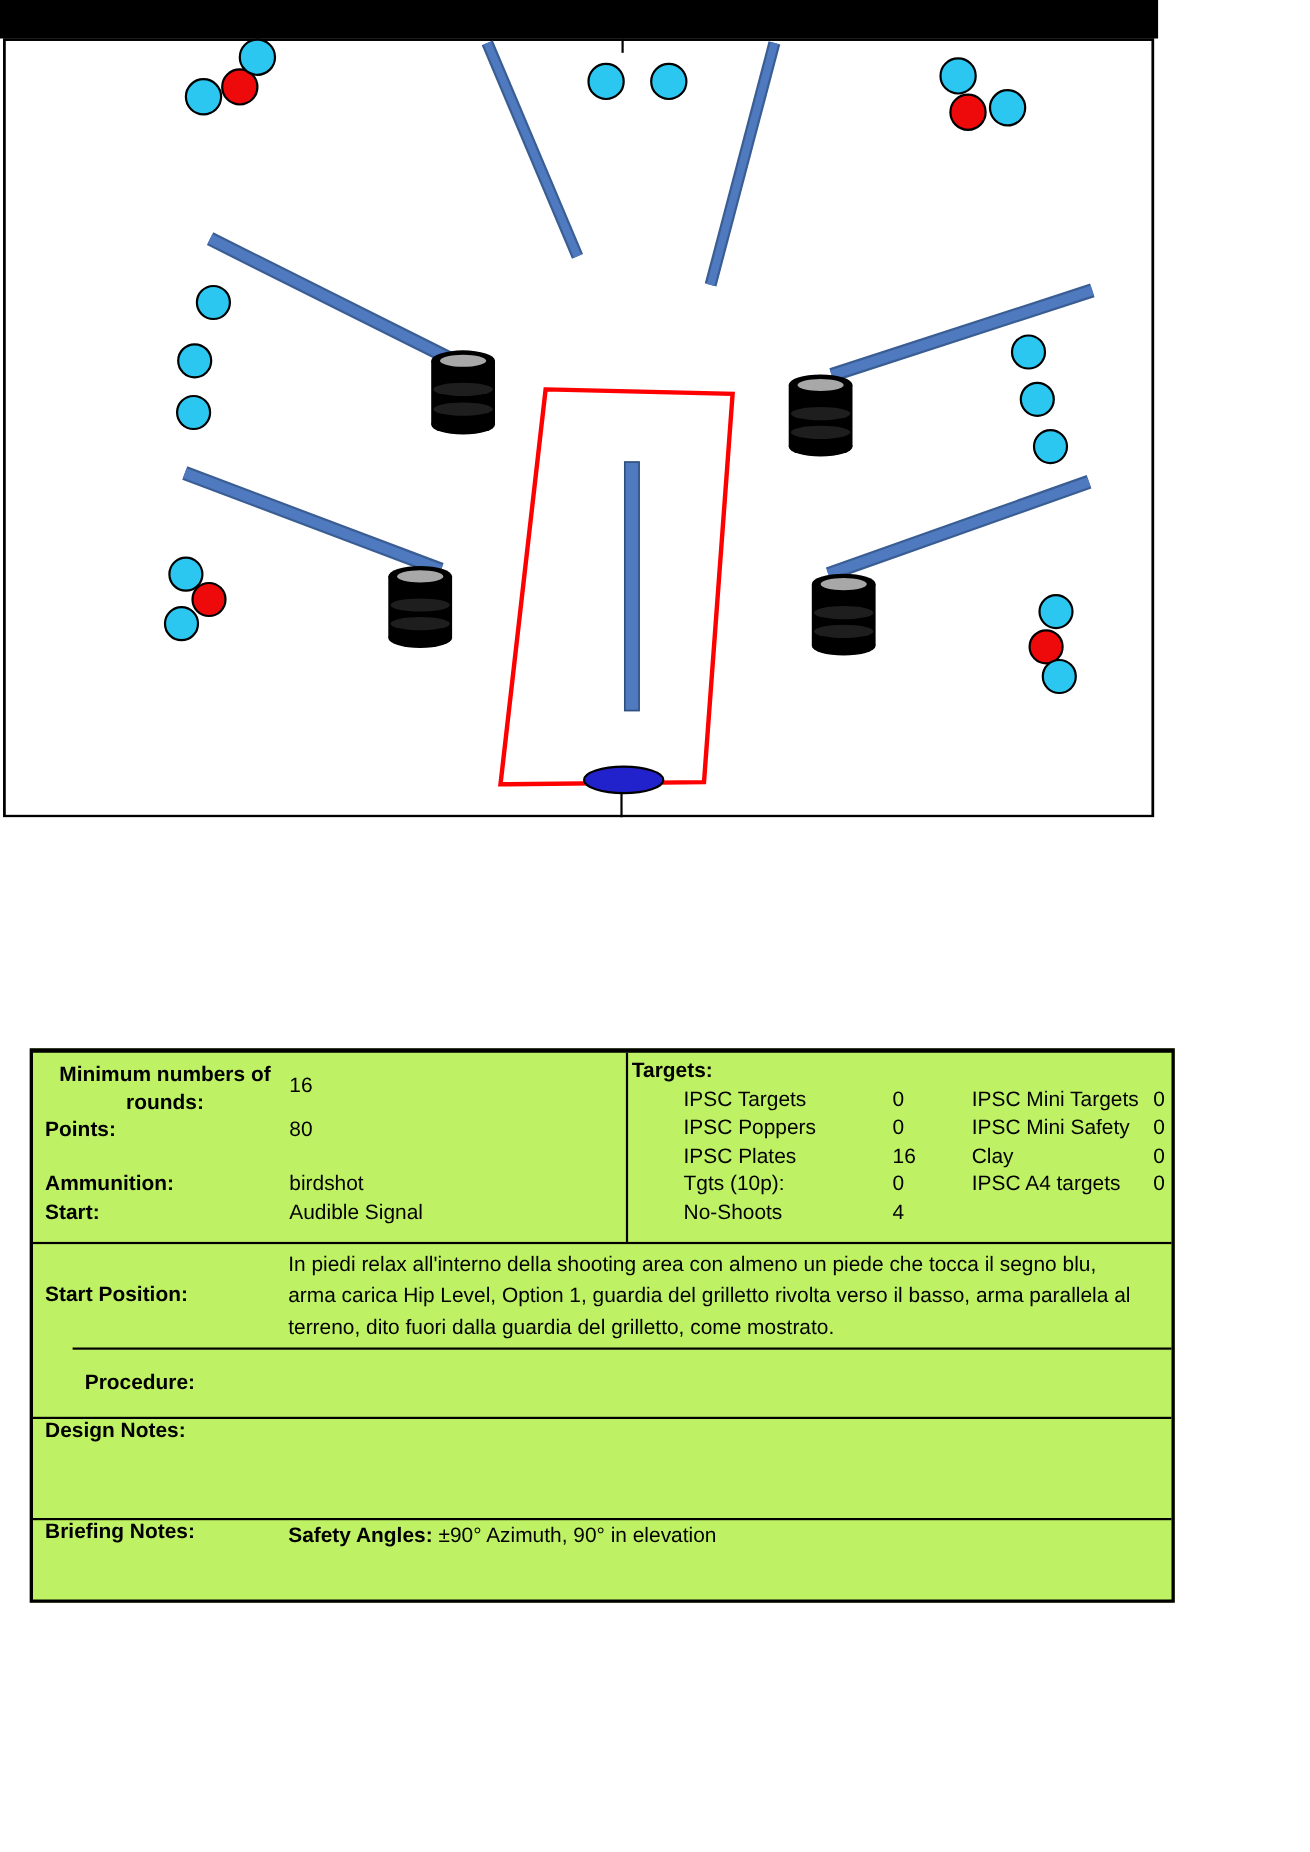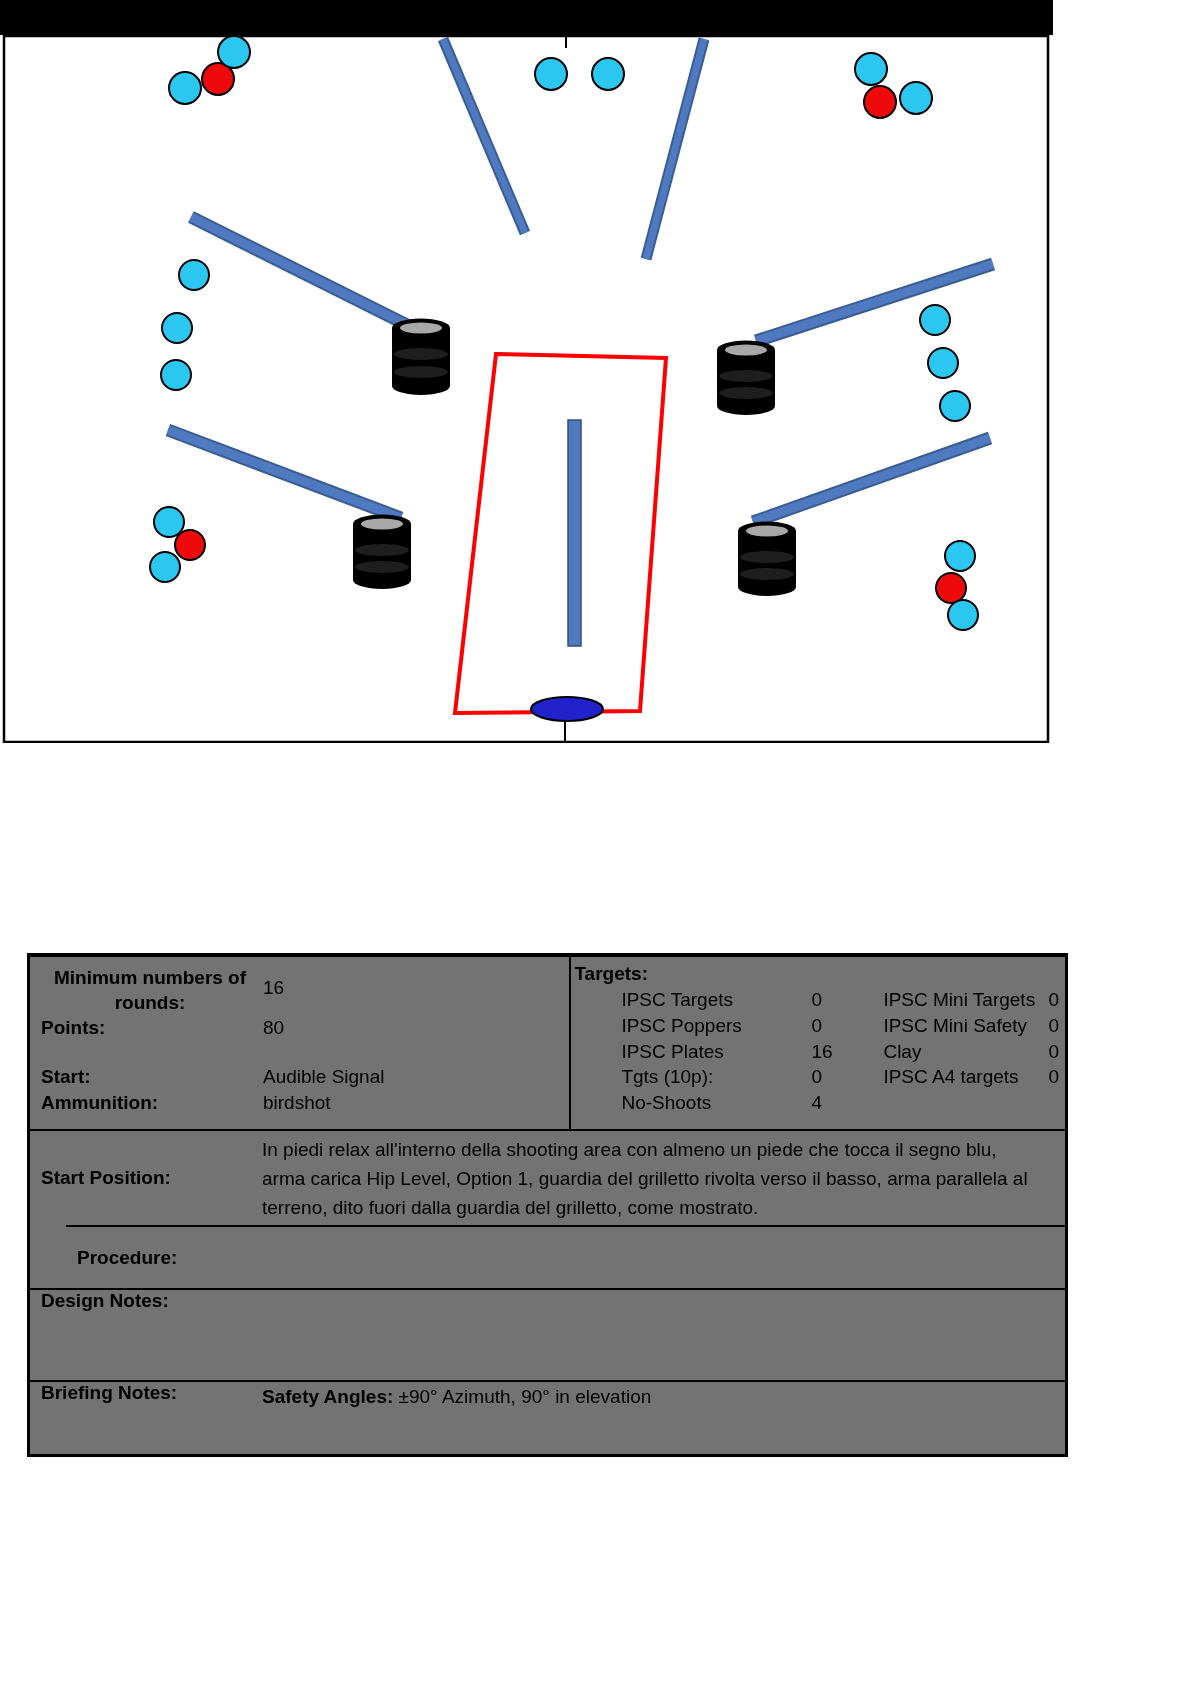--- a/index.html
+++ b/index.html
@@ -17,21 +17,21 @@
   .wall-over{stroke:var(--c-wall);stroke-width:9;fill:none;}
   .funnel-under{stroke:var(--c-wall_edge);stroke-width:11;fill:none;}
   .funnel-over{stroke:var(--c-wall);stroke-width:7;fill:none;}
   .barrel{fill:var(--c-barrel);}
   .barrel-top{fill:var(--c-barrel_top);}
   .shoot-area{fill:none;stroke:var(--c-shooting_area);stroke-width:4;stroke-linejoin:miter;}
   .start-ellipse{fill:var(--c-start_mark);stroke:#000;stroke-width:2;}
   .tick{stroke:#000;stroke-width:2;}
 
   .info-table{position:absolute;left:27px;top:953px;width:1041px;box-sizing:border-box;
-              border:3px solid #000;border-top-width:4px;background:#737373;font-size:19px;}
+              border:3px solid #000;border-top-width:4px;background:#bef264;font-size:19px;}
   .row{box-sizing:border-box;}
   .row-a{display:flex;height:172px;}
   .col-left{width:562px;box-sizing:border-box;padding-top:7px;}
   .col-right{flex:1;border-left:2px solid #000;box-sizing:border-box;padding:4px 6px 0 3px;}
   .info-line{display:flex;}
   .info-label{width:232px;font-weight:bold;box-sizing:border-box;padding-left:11px;line-height:26px;}
   .info-label.centered{text-align:center;line-height:25px;padding:1px 14px 0 22px;}
   .info-value{flex:1;padding-left:1px;line-height:26px;}
   .minrounds-line .info-value{padding-top:11px;}
   .gap22{height:23px;}
@@ -173,26 +173,26 @@
         <div class="info-line minrounds-line">
           <div class="info-label centered">Minimum numbers of rounds:</div>
           <div class="info-value">16</div>
         </div>
         <div class="info-line">
           <div class="info-label">Points:</div>
           <div class="info-value">80</div>
         </div>
         <div class="gap22"></div>
         <div class="info-line">
+          <div class="info-label">Ammunition:</div>
+          <div class="info-value">birdshot</div>
+        </div>
+        <div class="info-line">
           <div class="info-label">Start:</div>
           <div class="info-value">Audible Signal</div>
-        </div>
-        <div class="info-line">
-          <div class="info-label">Ammunition:</div>
-          <div class="info-value">birdshot</div>
         </div>
       </div>
 
       <div class="col-right">
         <div class="targets-heading">Targets:</div>
         <div class="targets-grid">
           <div>IPSC Targets</div>
           <div>0</div>
           <div>IPSC Mini Targets</div>
           <div>0</div>

